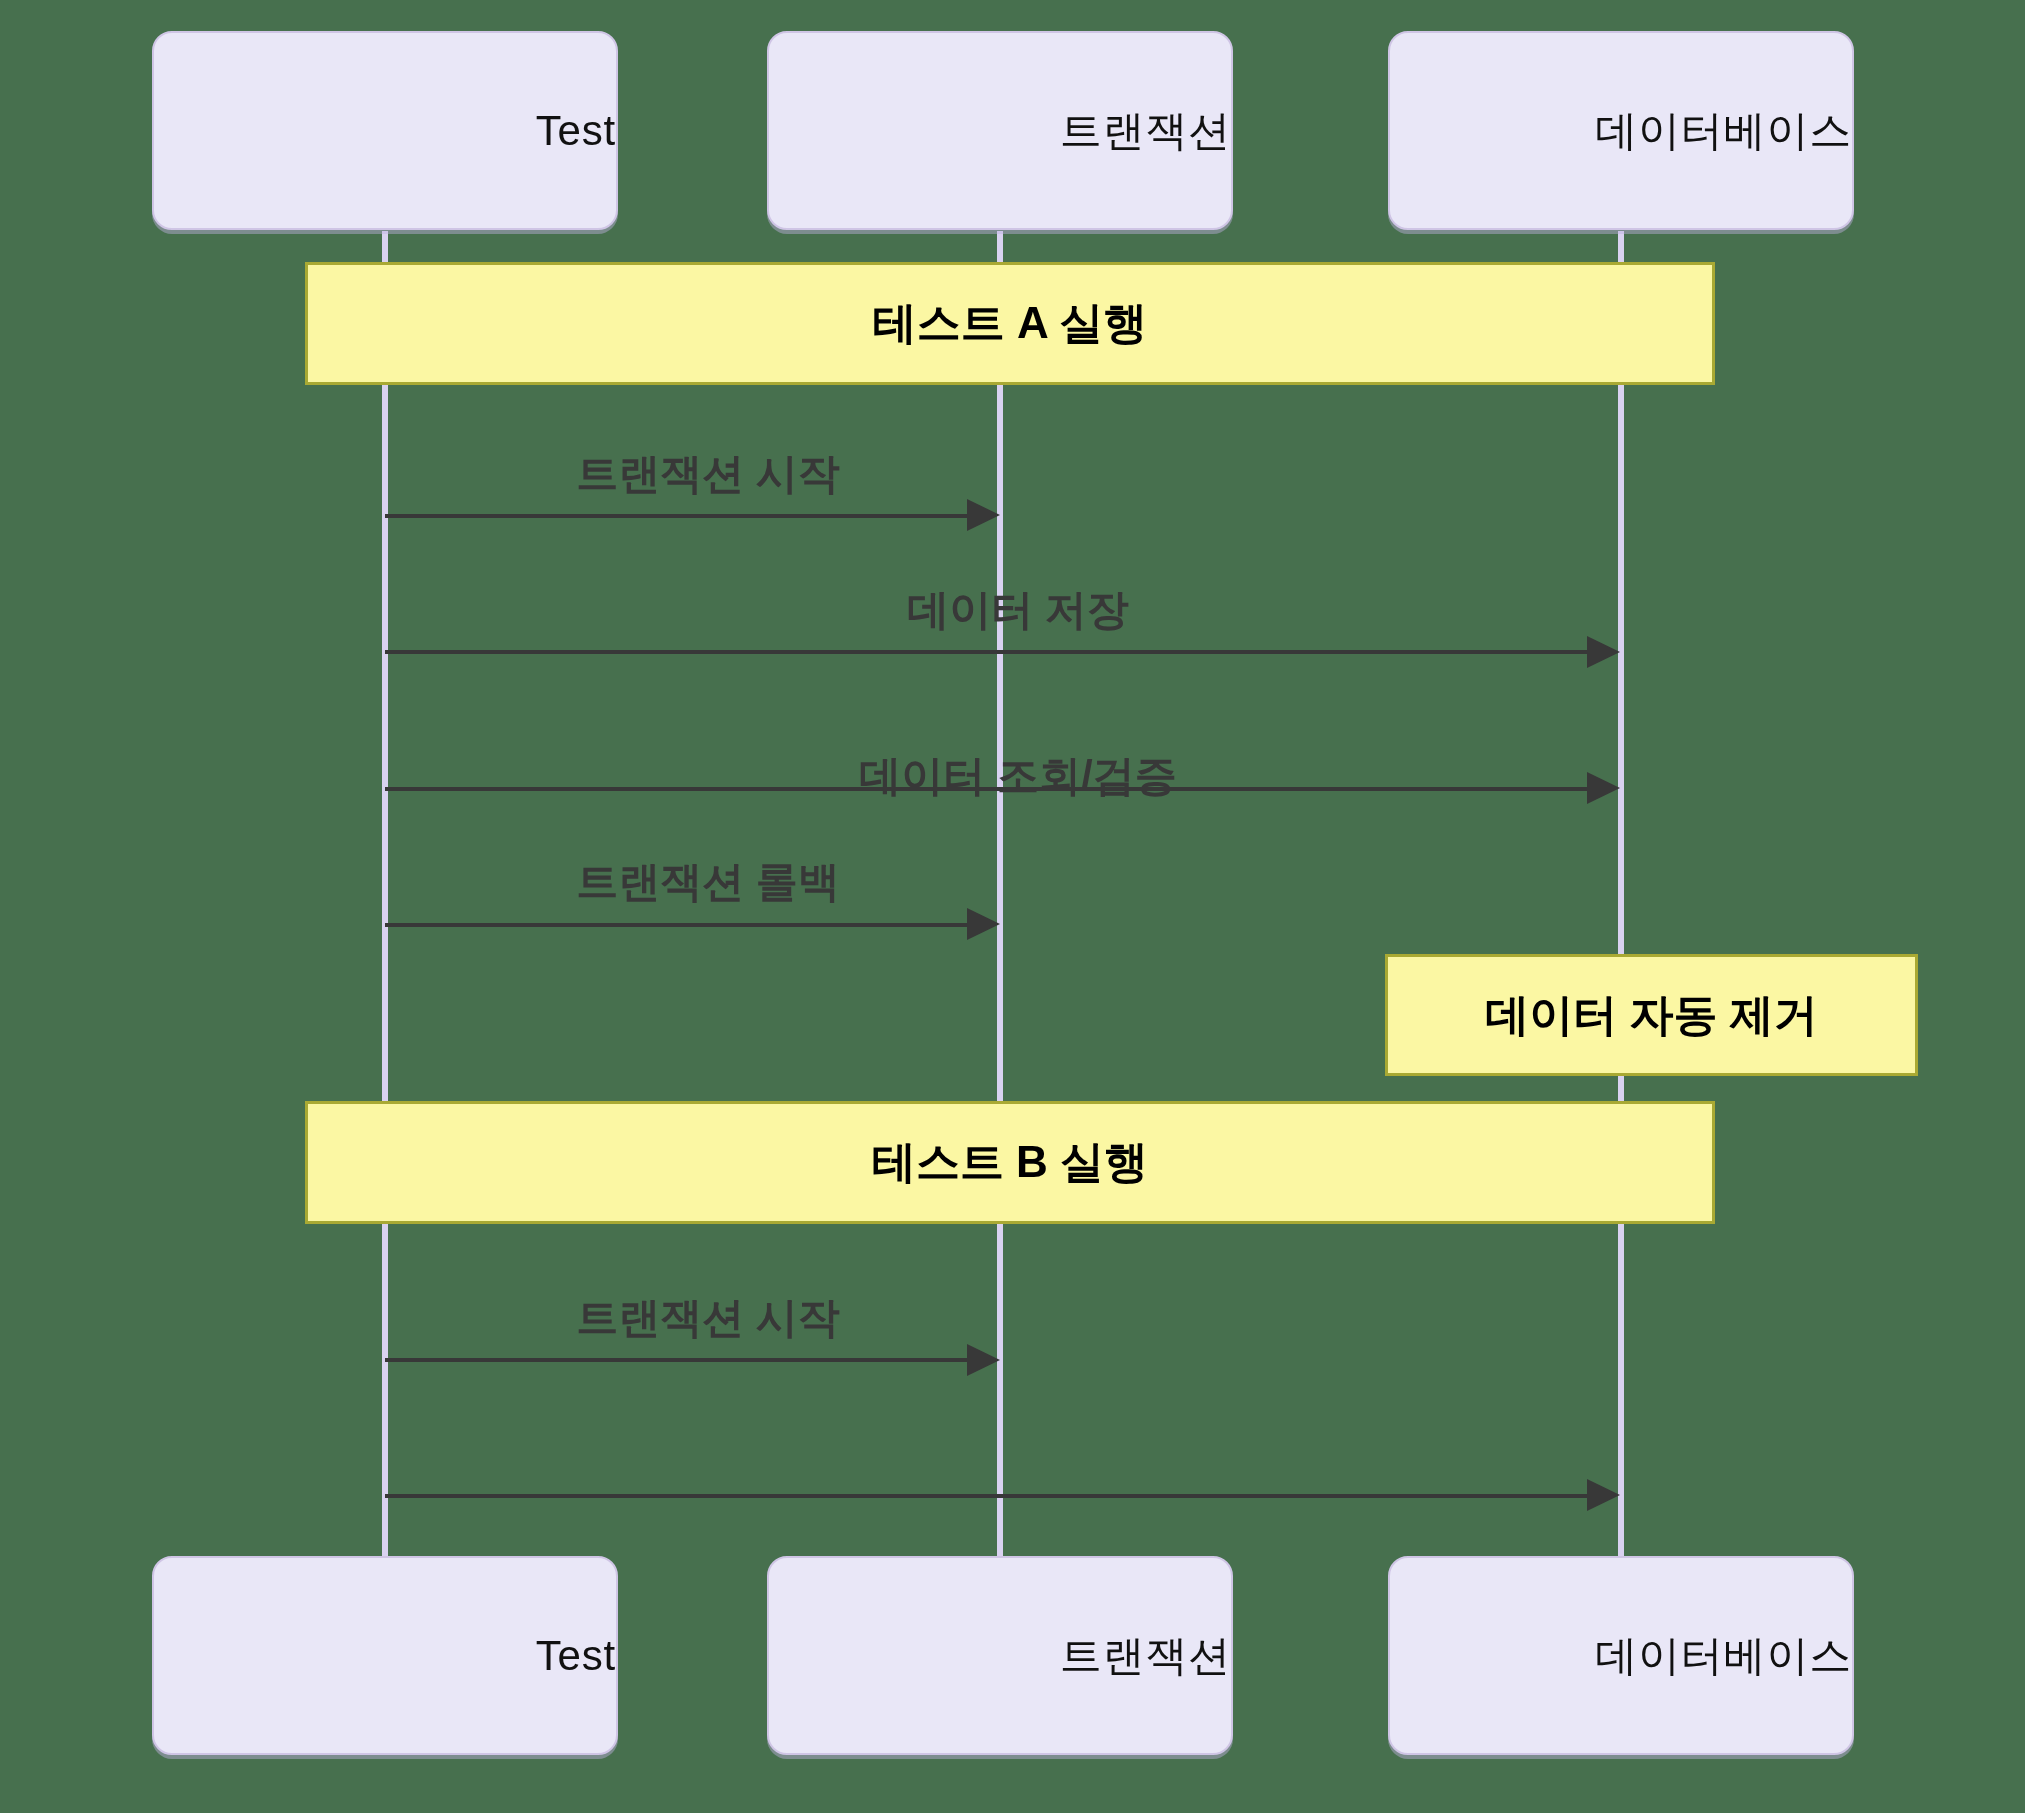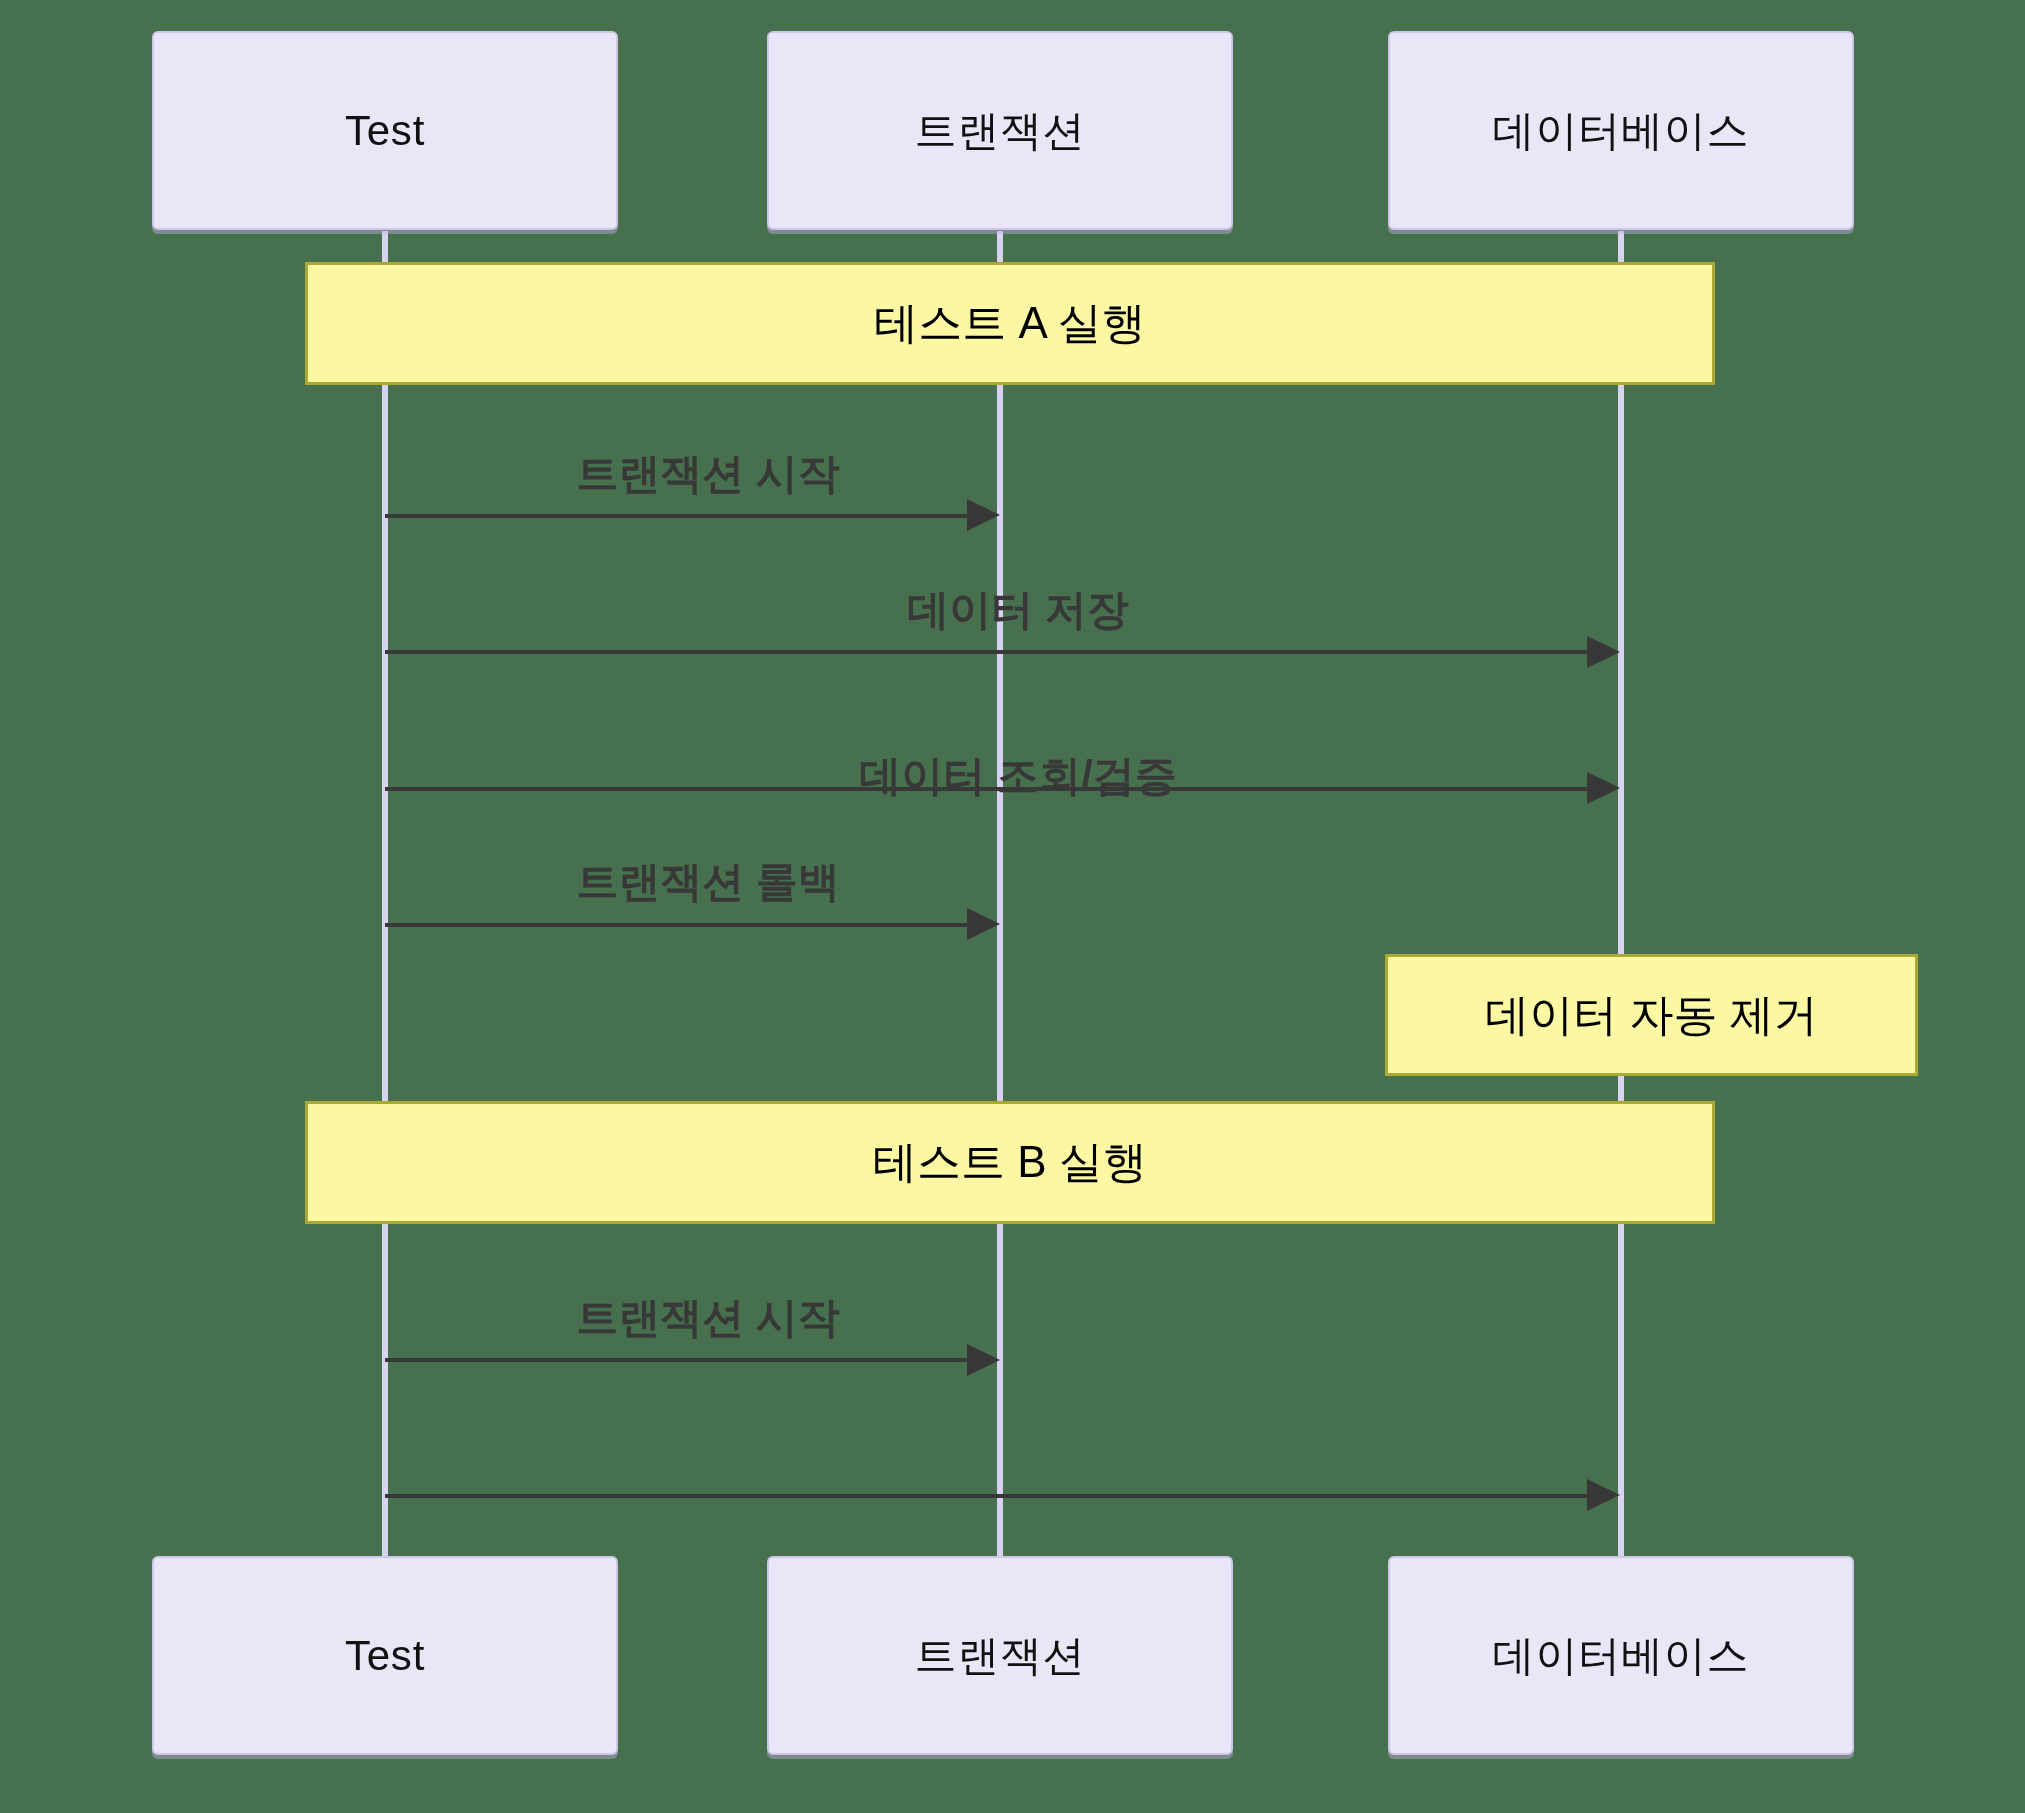--- a/index.html
+++ b/index.html
@@ -34,25 +34,25 @@
     height: 1326px;
     background: var(--lifeline);
     z-index: 1;
   }
   .actor {
     position: absolute;
     width: 466px;
     height: 199px;
     background: var(--actor-fill);
     border: 2.3px solid var(--actor-border);
-    border-radius: 6px;
+    border-radius: 20px;
     box-sizing: border-box;
     display: flex;
     align-items: center;
-    justify-content: center;
+    justify-content: flex-end;
     box-shadow: 0 3.9px 0 rgba(190, 178, 225, 0.45);
     z-index: 4;
   }
   .actor .label {
     font-size: 42px;
     font-weight: 500;
     color: var(--actor-text);
     letter-spacing: 0.8px;
   }
   .band {
@@ -77,21 +77,21 @@
     background: var(--band-fill);
     border: 3.1px solid var(--band-border);
     box-sizing: border-box;
     display: flex;
     align-items: center;
     justify-content: center;
     z-index: 2;
   }
   .band .label, .note .label {
     font-size: 44px;
-    font-weight: 400;
+    font-weight: 700;
     color: var(--band-text);
   }
   .msg-line {
     position: absolute;
     height: 3.9px;
     background: var(--arrow);
     z-index: 3;
   }
   .msg-head {
     position: absolute;

